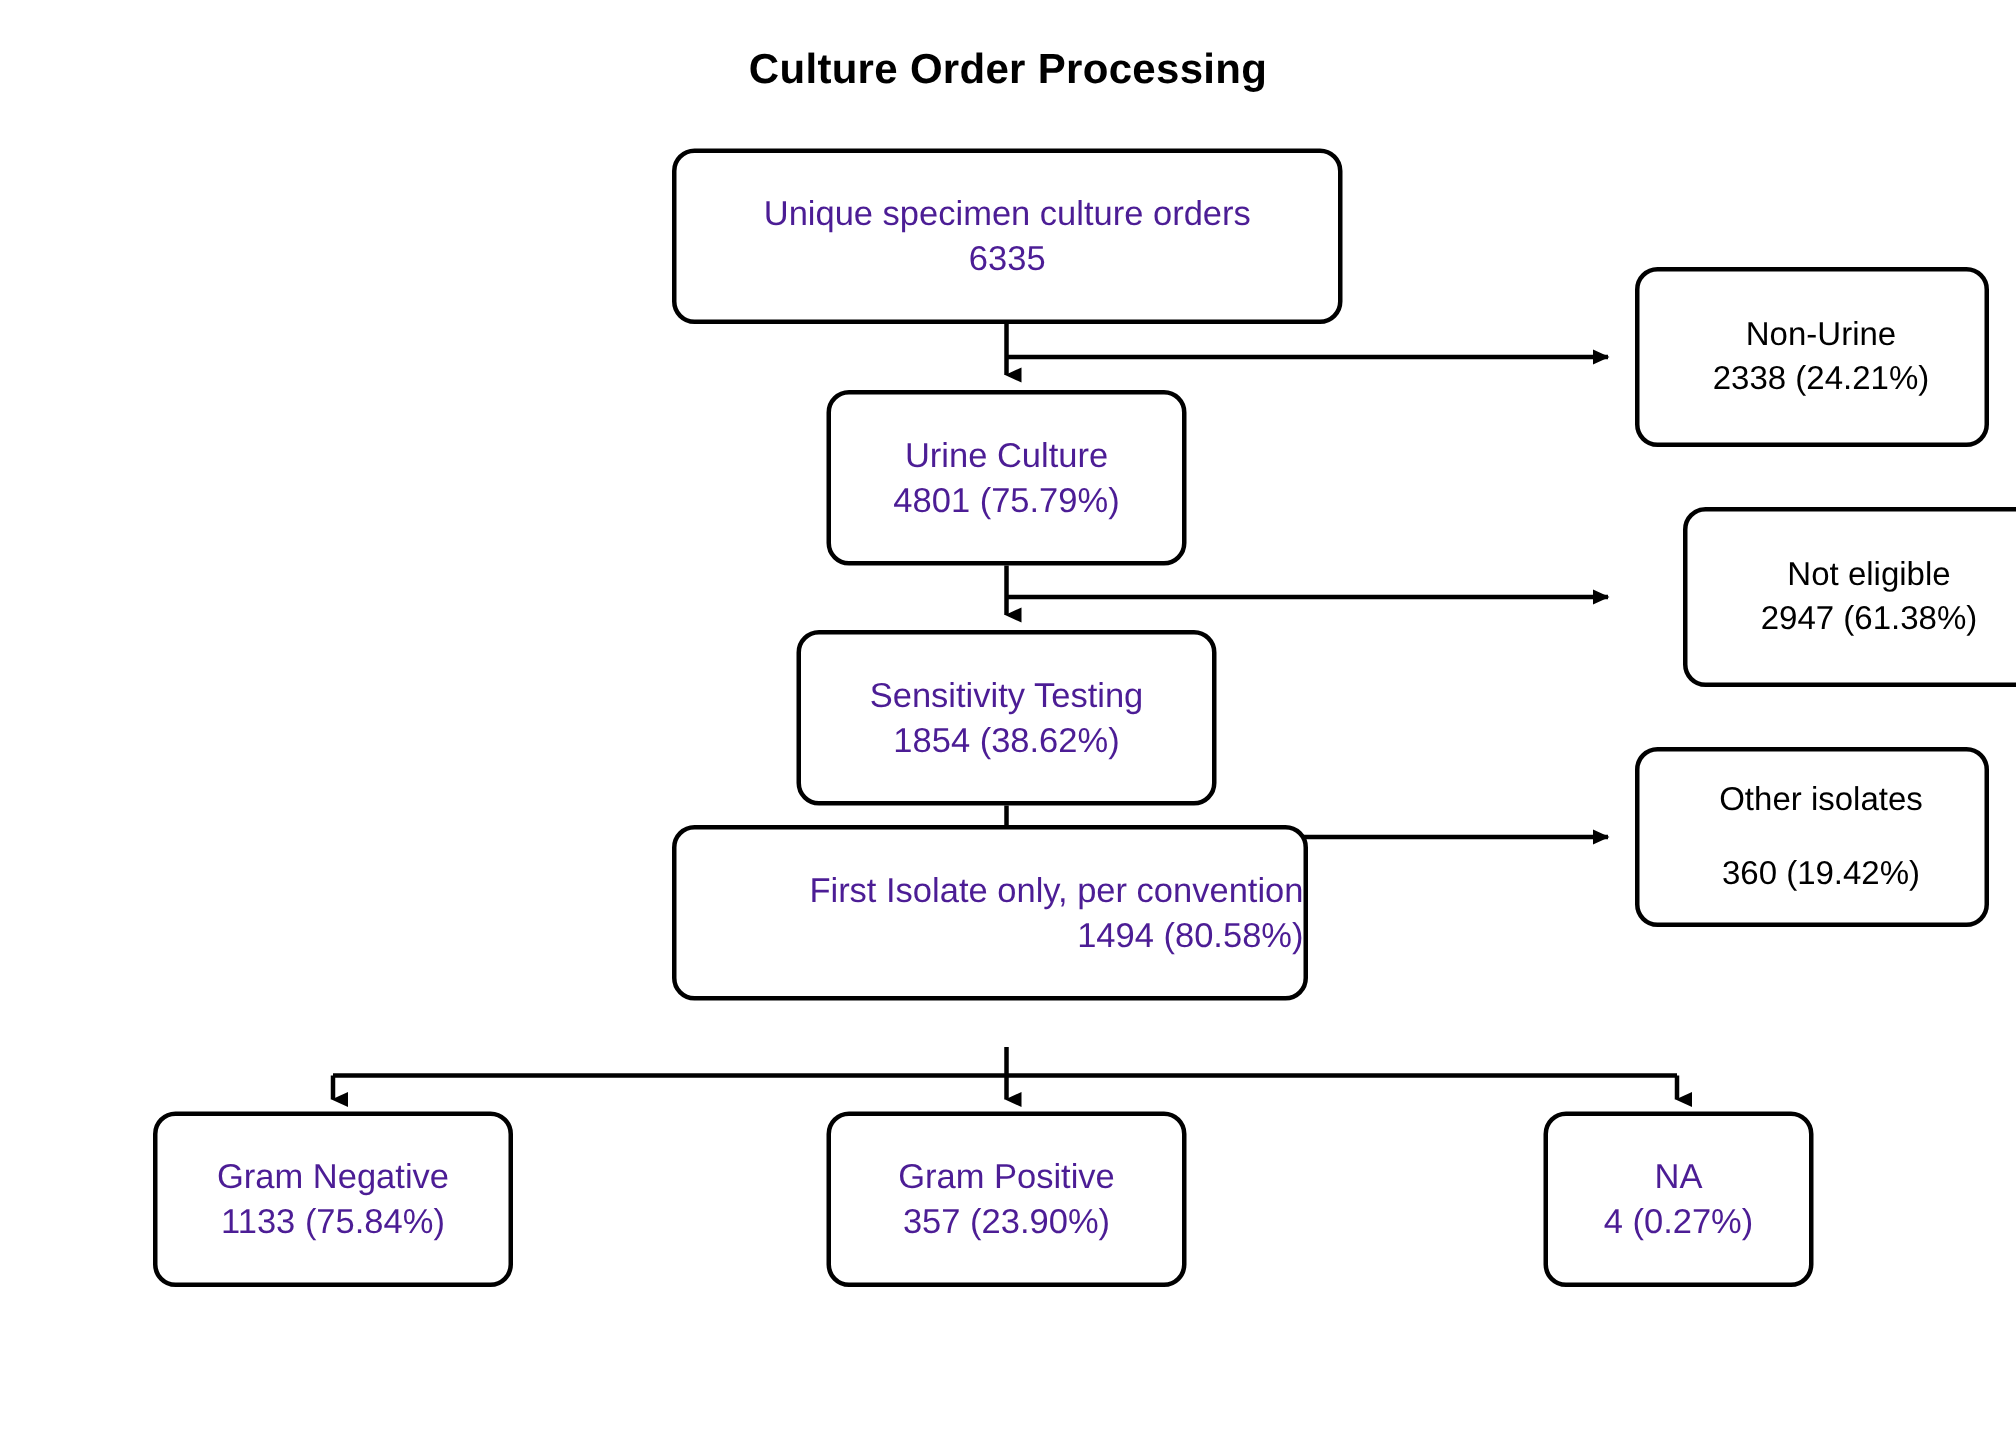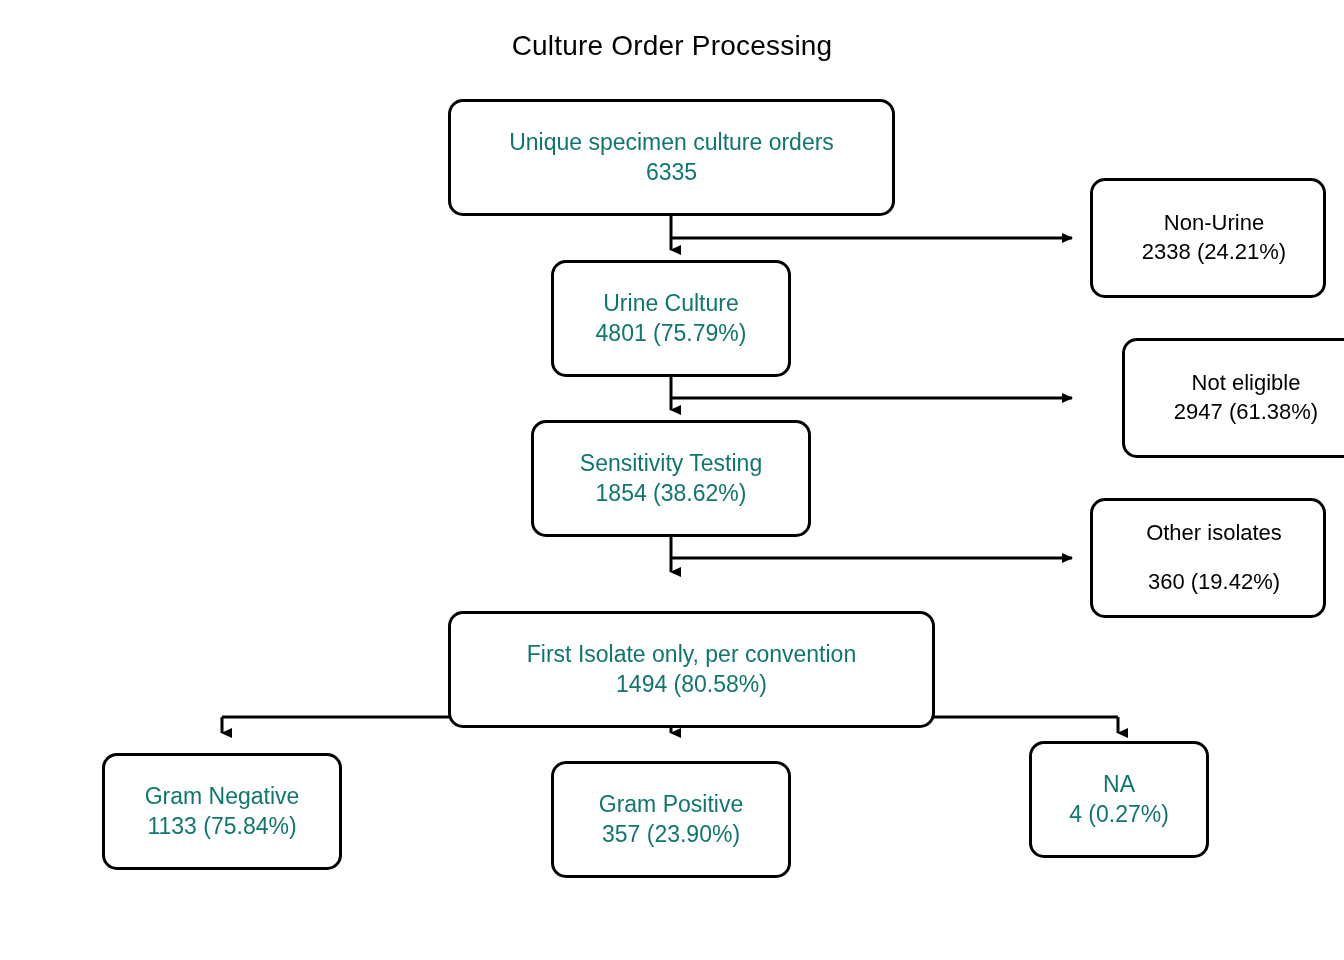--- a/index.html
+++ b/index.html
@@ -24,21 +24,21 @@
     width: 1344px;
     height: 960px;
   }
   .chart-title {
     position: absolute;
     left: 0;
     top: 30px;
     width: 1344px;
     text-align: center;
     font-size: 28px;
-    font-weight: normal;
+    font-weight: bold;
     color: #000000;
     letter-spacing: 0.2px;
   }
   .node {
     position: absolute;
     box-sizing: border-box;
     border: 3px solid #000000;
     border-radius: 15px;
     background: #ffffff;
     display: flex;
@@ -48,21 +48,21 @@
     text-align: center;
     line-height: 1.30;
   }
   .node .line1,
   .node .line2 {
     display: block;
     white-space: nowrap;
   }
   .node-main {
     font-size: 23px;
-    color: #0f766e;
+    color: #4c1d95;
   }
   .node-side {
     font-size: 22px;
     color: #000000;
     padding-left: 12px;
   }
 </style>
 </head>
 <body>
 
@@ -112,31 +112,31 @@
   <div class="node node-main" style="left:551px; top:260px; width:240px; height:117px;">
     <span class="line1">Urine Culture</span>
     <span class="line2">4801 (75.79%)</span>
   </div>
 
   <div class="node node-main" style="left:531px; top:420px; width:280px; height:117px;">
     <span class="line1">Sensitivity Testing</span>
     <span class="line2">1854 (38.62%)</span>
   </div>
 
-  <div class="node node-main" style="left:448px; top:611px; width:487px; height:117px;">
+  <div class="node node-main" style="left:448px; top:550px; width:424px; height:117px;align-items:flex-end;">
     <span class="line1">First Isolate only, per convention</span>
     <span class="line2">1494 (80.58%)</span>
   </div>
 
-  <div class="node node-main" style="left:102px; top:741px; width:240px; height:117px;margin-top:12px;">
+  <div class="node node-main" style="left:102px; top:741px; width:240px; height:117px;">
     <span class="line1">Gram Negative</span>
     <span class="line2">1133 (75.84%)</span>
   </div>
 
-  <div class="node node-main" style="left:551px; top:741px; width:240px; height:117px;margin-top:20px;">
+  <div class="node node-main" style="left:551px; top:741px; width:240px; height:117px;">
     <span class="line1">Gram Positive</span>
     <span class="line2">357 (23.90%)</span>
   </div>
 
   <div class="node node-main" style="left:1029px; top:741px; width:180px; height:117px;">
     <span class="line1">NA</span>
     <span class="line2">4 (0.27%)</span>
   </div>
 
   <div class="node node-side" style="left:1090px; top:178px; width:236px; height:120px;">

